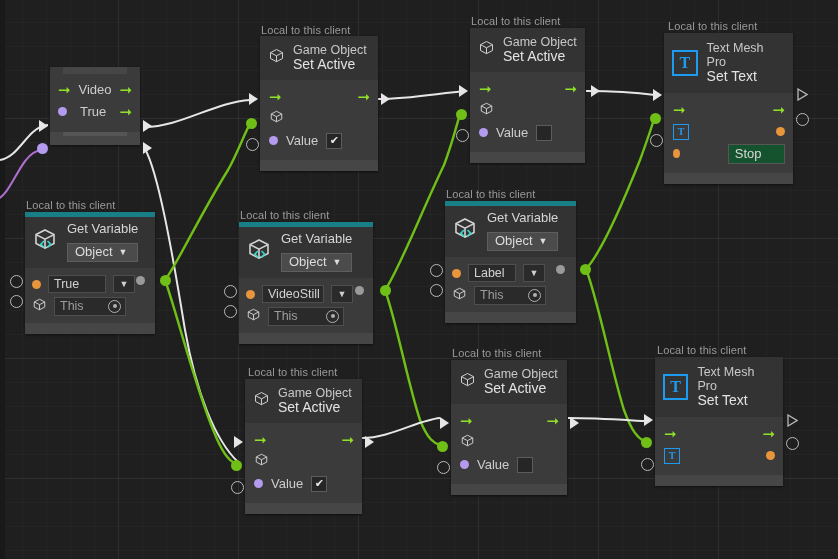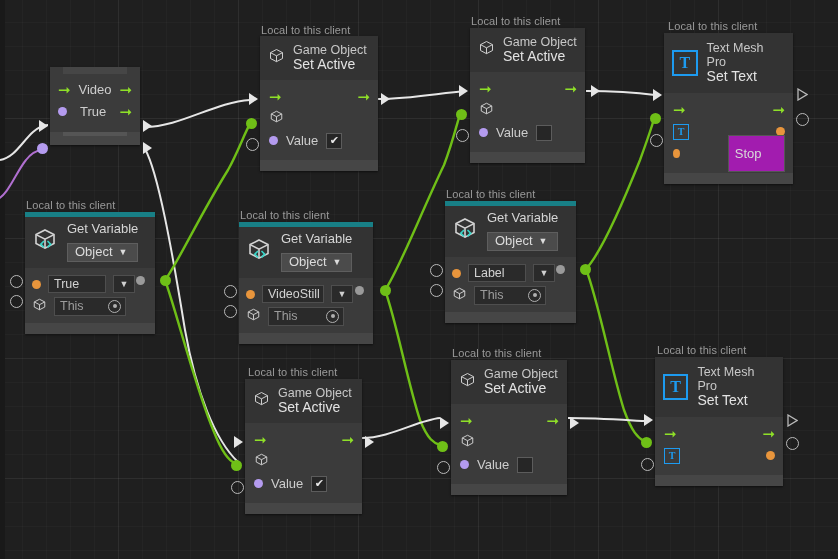--- a/index.html
+++ b/index.html
@@ -74,22 +74,22 @@
 
   .tmpicon{width:22px;height:22px;border:2px solid #1d9bf0;color:#1d9bf0;
            display:flex;align-items:center;justify-content:center;
            font-family:"Liberation Serif","DejaVu Serif",serif;
            font-size:16px;font-weight:bold;}
   .tmpsmall{width:14px;height:14px;border:1.5px solid #1d9bf0;color:#1d9bf0;
             display:flex;align-items:center;justify-content:center;
             font-family:"Liberation Serif","DejaVu Serif",serif;
             font-size:10px;font-weight:bold;}
 
-  .textfield{background:#a21caf;border:1px solid #565656;color:#d8d8d8;
-             font-size:13px;height:37px;display:flex;align-items:center;
+  .textfield{background:#14532d;border:1px solid #565656;color:#d8d8d8;
+             font-size:13px;height:20px;display:flex;align-items:center;
              padding:0 6px;box-sizing:border-box;margin-left:40px;}
 
   
   .port{position:absolute;}
   .port.hollow{width:11px;height:11px;border-radius:50%;
                border:1.4px solid #b9b9b9;background:transparent;}
   .port.greendot{width:11px;height:11px;border-radius:50%;background:#6fbf17;}
   .port.purpledot{width:11px;height:11px;border-radius:50%;background:#b49bef;}
   .port.greydot{width:9px;height:9px;border-radius:50%;background:#9a9a9a;}
   .port.tri-filled{width:0;height:0;border-left:9px solid #e6e6e6;
@@ -382,21 +382,21 @@
         <span class="t1" style="font-size:13px;color:#d6d6d6;">Get Variable</span>
         <span class="typebtn" style="margin-top:3px;">
           <span>Object</span>
           <span style="font-size:9px;">▼</span>
         </span>
       </span>
     </div>
     <div class="body" style="padding:5px 7px 6px 7px;">
       <div class="row" style="justify-content:flex-start;gap:7px;">
         <span class="dot orange"></span>
-        <span class="field" style="width:58px;">Label</span>
+        <span class="field" style="width:48px;">Label</span>
         <span class="dropbtn">▼</span>
       </div>
       <div class="row" style="justify-content:flex-start;gap:7px;">
         <span>
           <svg width="15" height="15" viewBox="0 0 20 20">
             <path d="M10,3 L17,6.6 L17,13.4 L10,17 L3,13.4 L3,6.6 Z" stroke="#cfcfcf" stroke-width="1.3" fill="none"></path>
             <path d="M3,6.6 L10,10.2 L17,6.6 M10,10.2 L10,17" stroke="#cfcfcf" stroke-width="1.3" fill="none"></path>
           </svg>
         </span>
         <span class="objsel" style="width:72px;">

